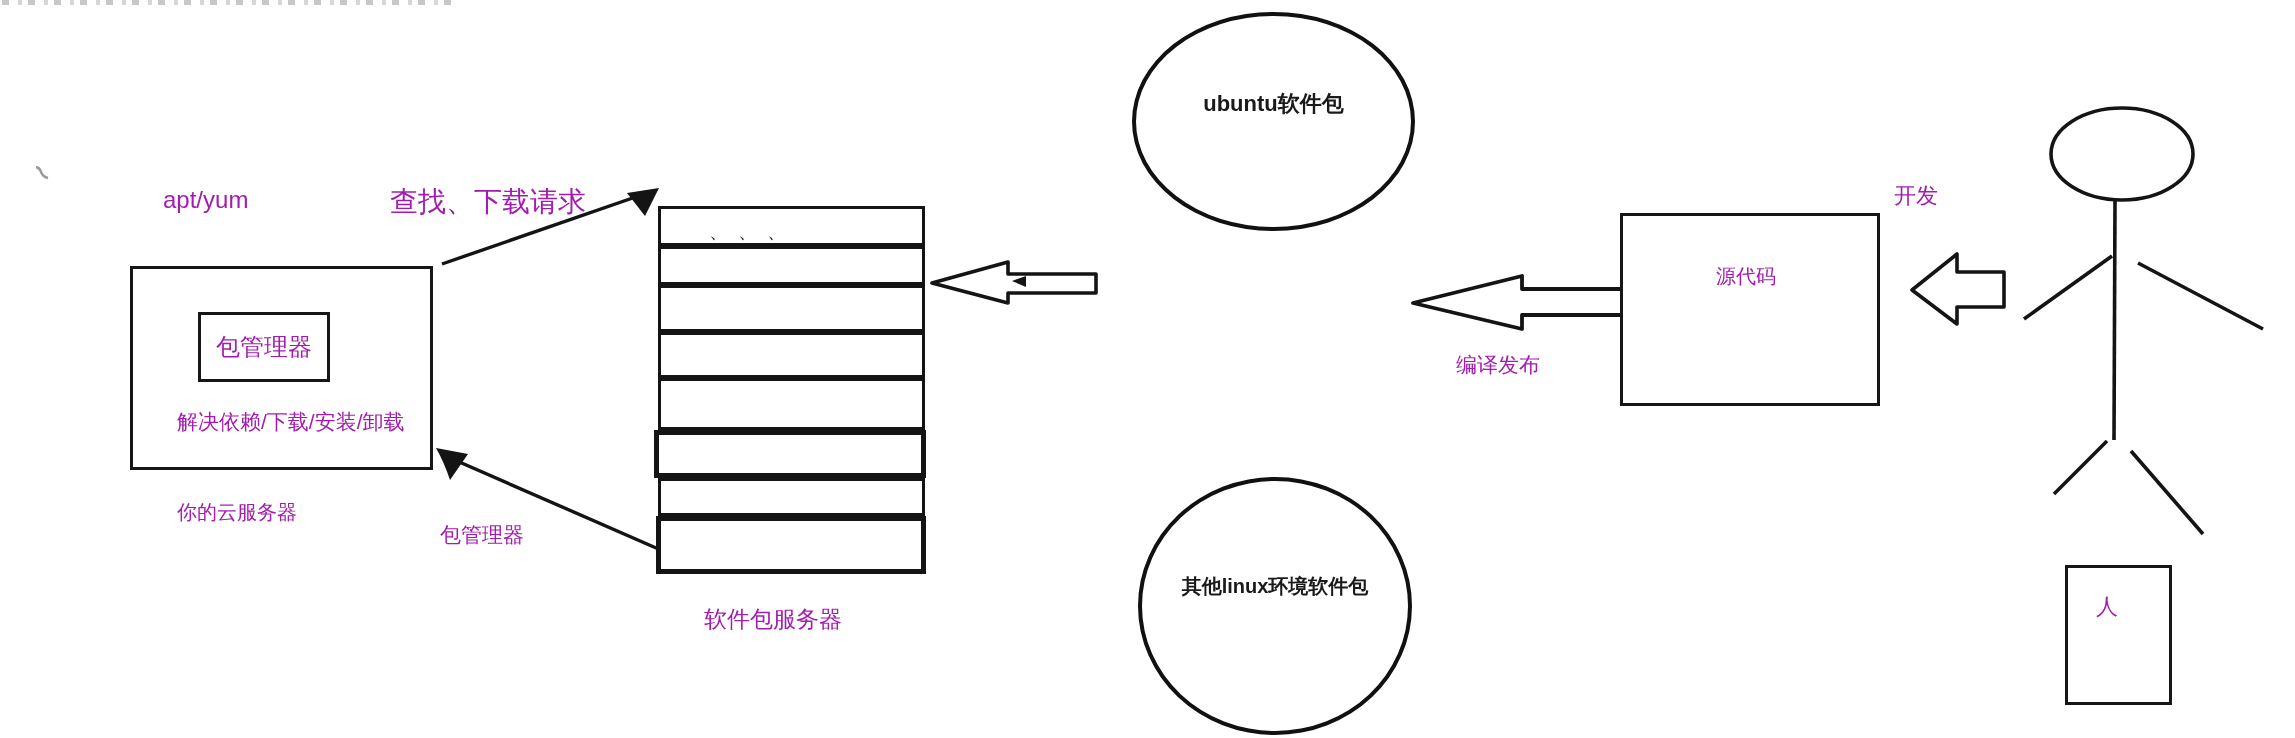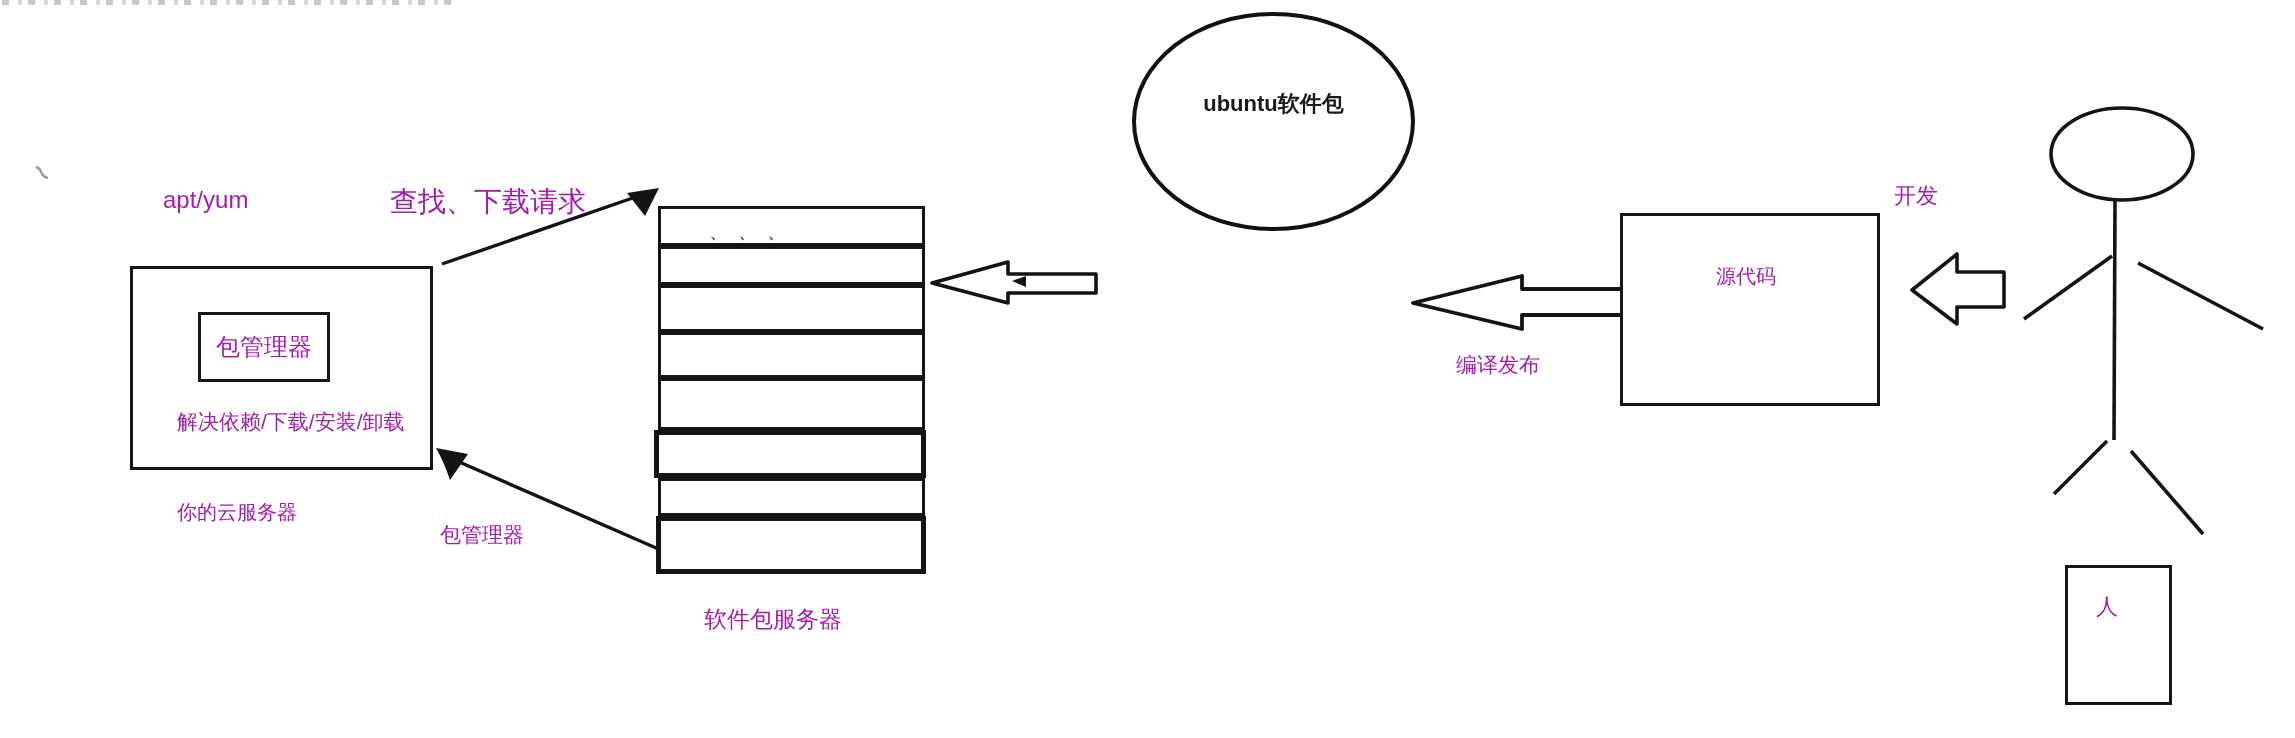--- a/index.html
+++ b/index.html
@@ -85,20 +85,23 @@
   <div class="row" style="left:658px;top:332px;width:267px;height:46px"></div>
   <div class="row" style="left:658px;top:378px;width:267px;height:52px"></div>
   <div class="row thick" style="left:654px;top:430px;width:272px;height:48px"></div>
   <div class="row" style="left:658px;top:478px;width:267px;height:38px"></div>
   <div class="row thick" style="left:656px;top:516px;width:270px;height:58px"></div>
   <div class="lbl" style="left:704px;top:604px;font-size:23px">软件包服务器</div>
 
   <div class="ellipse" style="left:1132px;top:12px;width:283px;height:219px">
     <div class="elbl" style="top:73px;font-size:22px">ubuntu软件包</div>
   </div>
+  <div class="ellipse" style="left:1138px;top:477px;width:274px;height:258px">
+    <div class="elbl" style="top:92px;font-size:20px">其他linux环境软件包</div>
+  </div>
 
   <div class="box" style="left:1620px;top:213px;width:260px;height:193px;border-width:3.5px"></div>
   <div class="lbl" style="left:1716px;top:263px;font-size:20px">源代码</div>
   <div class="lbl" style="left:1894px;top:181px;font-size:22px">开发</div>
   <div class="lbl" style="left:1456px;top:351px;font-size:21px">编译发布</div>
 
   <div class="box" style="left:2065px;top:565px;width:107px;height:140px;border-width:3.5px"></div>
   <div class="lbl" style="left:2096px;top:592px;font-size:22px">人</div>
 
 </div>

